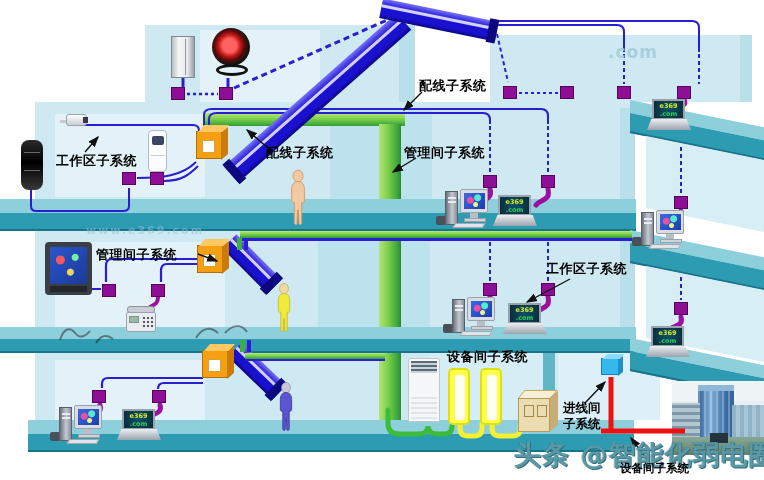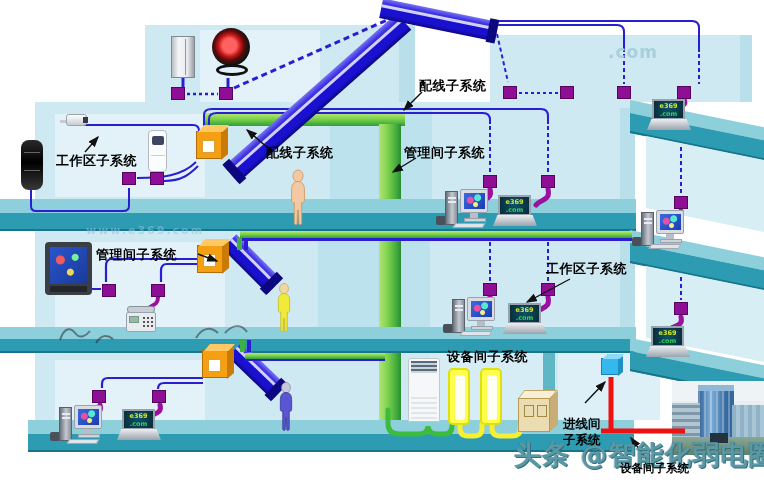--- a/index.html
+++ b/index.html
@@ -436,21 +436,21 @@
     </g>
   </svg>
 
   <div class="abs lbl" style="left:56px;top:152px;">工作区子系统</div>
   <div class="abs lbl" style="left:266px;top:144px;">配线子系统</div>
   <div class="abs lbl" style="left:419px;top:77px;">配线子系统</div>
   <div class="abs lbl" style="left:404px;top:144px;">管理间子系统</div>
   <div class="abs lbl" style="left:96px;top:246px;font-family:Liberation Mono, monospace;">管理间子系统</div>
   <div class="abs lbl" style="left:546px;top:260px;">工作区子系统</div>
   <div class="abs lbl" style="left:447px;top:348px;">设备间子系统</div>
-  <div class="abs lbl-sm" style="left:563px;top:416px;">
+  <div class="abs lbl-sm" style="left:563px;top:400px;">
     <div>进线间</div>
     <div>子系统</div>
   </div>
   <div class="abs brand" style="left:514px;top:437px;">头条 @智能化弱电圈</div>
   <div class="abs lbl-sm" style="left:620px;top:461px;font-size:11.5px;">设备间子系统</div>
   <div class="abs dotcom" style="left:608px;top:42px;">.com</div>
   <div class="abs wallwm" style="left:86px;top:224px;">www.e369.com</div>
 
 </div>
 

